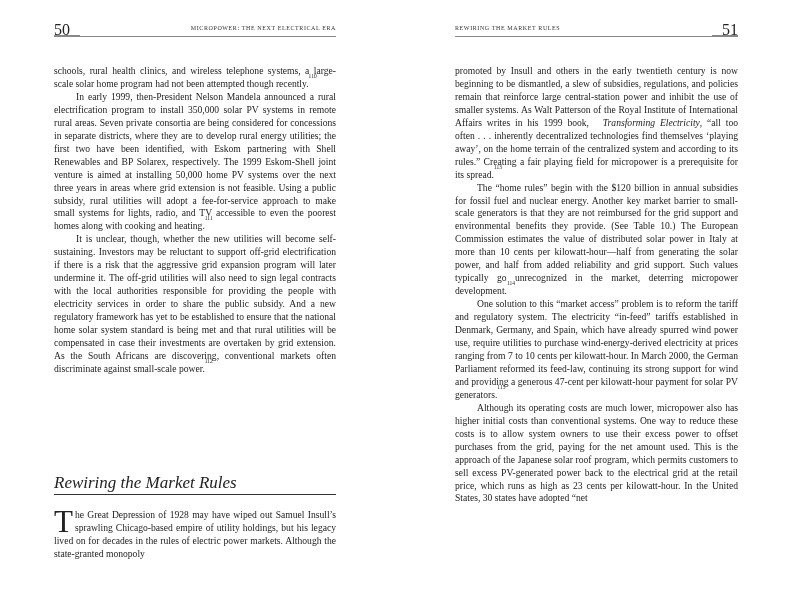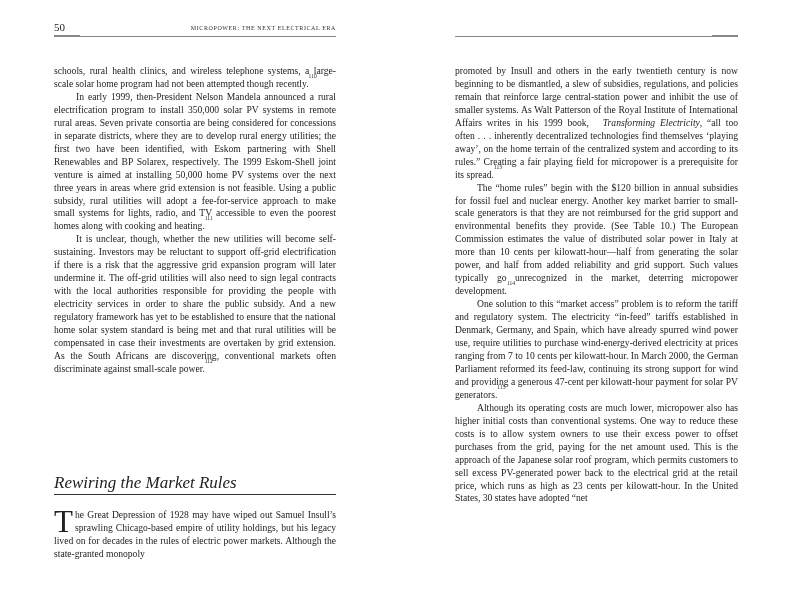--- a/index.html
+++ b/index.html
@@ -3,21 +3,21 @@
 <meta charset="utf-8">
 <style>
   html, body { margin:0; padding:0; background:#ffffff; }
   body { width:792px; height:612px; position:relative; overflow:hidden;
          font-family:"Liberation Serif","DejaVu Serif",serif; color:#1c1c1c; }
   .page { position:absolute; top:0; height:612px; }
   .page.left { left:54px; width:282px; }
   .page.right { left:455px; width:283px; }
   .running-head { position:absolute; top:23px; left:0; right:0; height:14px;
                   font-size:7px; letter-spacing:0.6px; font-variant:small-caps; color:#333; }
-  .running-head .folio { position:absolute; top:-2px; font-size:11px; letter-spacing:0; font-variant:normal; color:#222; }
+  .running-head .folio { position:absolute; top:-2px; font-size:16px; letter-spacing:0; font-variant:normal; color:#222; }
   .left .folio { left:0; }
   .right .folio { right:0; }
   .running-head .title { position:absolute; top:2px; text-transform:uppercase; font-size:6px; }
   .left .title { right:0; }
   .right .title { left:0; }
   .head-rule { position:absolute; top:36px; left:0; right:0; height:1px; background:#888; }
   .head-rule .thick { position:absolute; top:-1px; width:26px; height:2px; background:#888; }
   .left .head-rule .thick { left:0; }
   .right .head-rule .thick { right:0; }
   .body { position:absolute; top:65px; left:0; right:0; font-size:9.6px; line-height:12.95px;
@@ -49,20 +49,24 @@
     <p class="indent"><span>It is unclear, though, whether the new utilities will become self-sustaining. Investors may be reluctant to support off-grid electrification if there is a risk that the aggressive grid expansion program will later undermine it. The off-grid utilities will also need to sign legal contracts with the local authorities responsible for providing the people with electricity services in order to share the public subsidy. And a new regulatory framework has yet to be established to ensure that the national home solar system standard is being met and that rural utilities will be compensated in case their investments are overtaken by grid extension. As the South Africans are discovering, conventional markets often discriminate against small-scale power.</span><sup>112</sup></p>
   </div>
 
   <div class="section-title">Rewiring the Market Rules</div>
   <div class="section-body">
     <span class="dropcap">T</span><span>he Great Depression of 1928 may have wiped out Samuel Insull’s sprawling Chicago-based empire of utility holdings, but his legacy lived on for decades in the rules of electric power markets. Although the state-granted monopoly</span>
   </div>
 </div>
 
 <div class="page right">
+  <div class="running-head">
+    <span class="title">REWIRING THE MARKET RULES</span>
+    <span class="folio">51</span>
+  </div>
   <div class="head-rule">
       <div class="thick"></div>
     </div>
 
   <div class="body">
     <p><span>promoted by Insull and others in the early twentieth century is now beginning to be dismantled, a slew of subsidies, regulations, and policies remain that reinforce large central-station power and inhibit the use of smaller systems. As Walt Patterson of the Royal Institute of International Affairs writes in his 1999 book, </span><em>Transforming Electricity</em><span>, “all too often . . . inherently decentralized technologies find themselves ‘playing away’, on the home terrain of the centralized system and according to its rules.” Creating a fair playing field for micropower is a prerequisite for its spread.</span><sup>113</sup></p>
     <p class="indent"><span>The “home rules” begin with the $120 billion in annual subsidies for fossil fuel and nuclear energy. Another key market barrier to small-scale generators is that they are not reimbursed for the grid support and environmental benefits they provide. (See Table 10.) The European Commission estimates the value of distributed solar power in Italy at more than 10 cents per kilowatt-hour—half from generating the solar power, and half from added reliability and grid support. Such values typically go unrecognized in the market, deterring micropower development.</span><sup>114</sup></p>
     <p class="indent"><span>One solution to this “market access” problem is to reform the tariff and regulatory system. The electricity “in-feed” tariffs established in Denmark, Germany, and Spain, which have already spurred wind power use, require utilities to purchase wind-energy-derived electricity at prices ranging from 7 to 10 cents per kilowatt-hour. In March 2000, the German Parliament reformed its feed-law, continuing its strong support for wind and providing a generous 47-cent per kilowatt-hour payment for solar PV generators.</span><sup>115</sup></p>
     <p class="indent"><span>Although its operating costs are much lower, micropower also has higher initial costs than conventional systems. One way to reduce these costs is to allow system owners to use their excess power to offset purchases from the grid, paying for the net amount used. This is the approach of the Japanese solar roof program, which permits customers to sell excess PV-generated power back to the electrical grid at the retail price, which runs as high as 23 cents per kilowatt-hour. In the United States, 30 states have adopted “net</span></p>
   </div>

